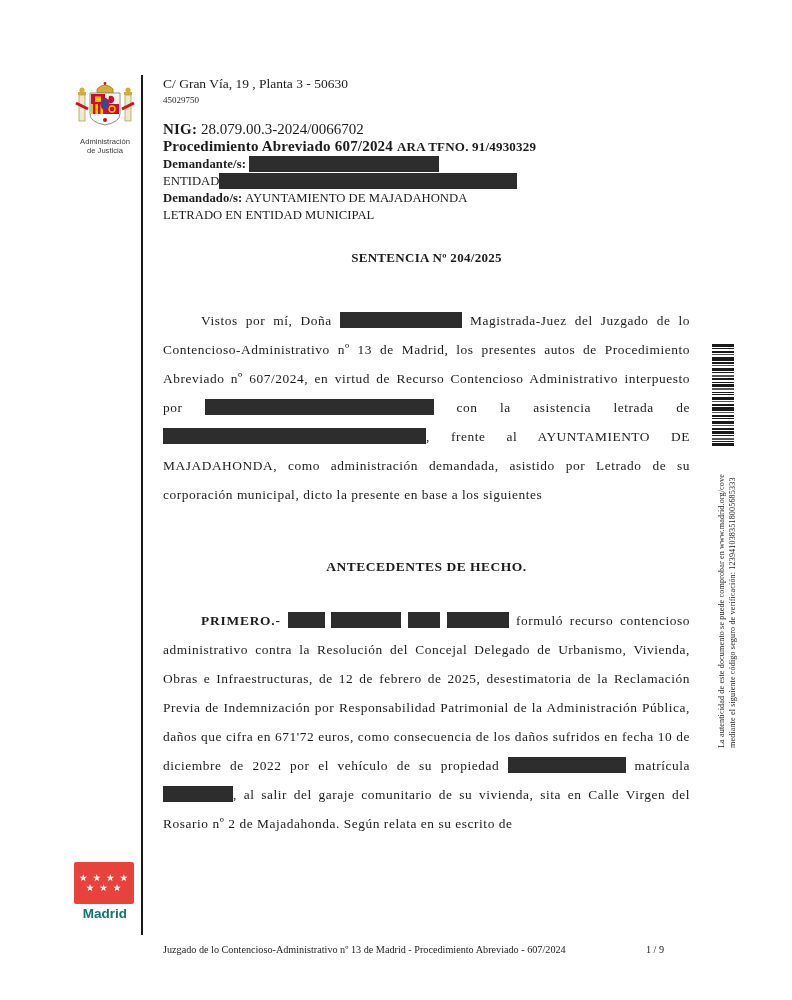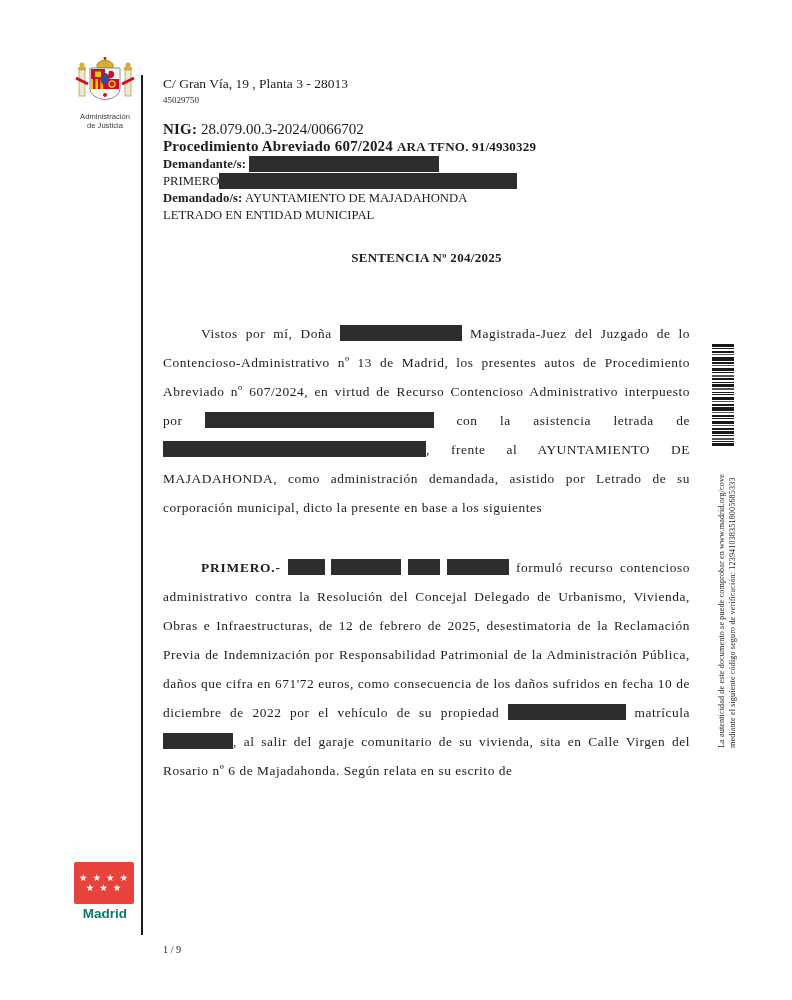--- a/index.html
+++ b/index.html
@@ -3,21 +3,21 @@
 <meta charset="utf-8">
 <style>
   * { margin: 0; padding: 0; box-sizing: border-box; }
   html, body { background: #ffffff; }
   body {
     width: 792px; height: 1000px; position: relative; overflow: hidden;
     font-family: "Liberation Serif", serif; color: #1c1c1c;
   }
 
   
-  .coat-of-arms { position: absolute; left: 74px; top: 55px; width: 62px; text-align: center; }
+  .coat-of-arms { position: absolute; left: 74px; top: 80px; width: 62px; text-align: center; }
   .justice-caption { font-family: "Liberation Sans", sans-serif; font-size: 7.6px; line-height: 8.6px; color: #3c3c3c; margin-top: 2px; }
   .vrule { position: absolute; left: 141px; top: 75px; width: 2px; height: 860px; background: #1a1a1a; }
 
   .madrid-logo { position: absolute; left: 74px; top: 862px; width: 62px; text-align: center; }
   .madrid-flag { width: 60px; height: 42px; border-radius: 2px; display: flex; flex-direction: column; justify-content: center; align-items: center; }
   .stars-row { color: #ffffff; font-size: 9.5px; line-height: 10.5px; letter-spacing: 1px; font-family: "DejaVu Sans", sans-serif; }
   .madrid-caption { font-family: "Liberation Sans", sans-serif; font-weight: bold; font-size: 13.5px; color: #0f766e; margin-top: 2px; }
 
   
   .barcode { position: absolute; left: 712px; top: 344px; }
@@ -40,21 +40,21 @@
   .h-party   { font-size: 12.7px; line-height: 17px; }
   .h-party b { letter-spacing: 0.1px; }
 
   .redact { display: inline-block; background: #2d2d2d; height: 16px; vertical-align: -3px; }
   .redact.hdr { height: 16px; vertical-align: -4px; }
 
   .sent-title { text-align: center; font-weight: bold; font-size: 13px; line-height: 16px; margin-top: 26px; letter-spacing: 0.3px; }
   .date-line  { font-size: 13.4px; line-height: 17px; margin-top: 18px; text-indent: 40px; letter-spacing: 1.1px; }
 
   .para { font-size: 13.4px; line-height: 29px; text-align: justify; text-indent: 38px; letter-spacing: 0.55px; }
-  .para-vistos  { margin-top: 53px; }
+  .para-vistos  { margin-top: 40px; }
   .section-title { text-align: center; font-weight: bold; font-size: 13.5px; line-height: 16px; margin-top: 50px; letter-spacing: 0.5px; }
   .para-primero { margin-top: 31px; }
   .para b { letter-spacing: 0.8px; }
 
   
   .footer {
     position: absolute; left: 163px; top: 944px; width: 527px;
     display: flex; justify-content: space-between; padding-right: 26px;
     font-size: 10.2px; color: #222;
   }
@@ -146,68 +146,70 @@
     </g>
   </svg>
 </div>
 <div class="side-text">
   <div>La autenticidad de este documento se puede comprobar en  www.madrid.org/cove</div>
   <div>mediante el siguiente código seguro de verificación:  1239410383518005685333</div>
 </div>
 
 <div class="main">
 
-  <div class="h-address">C/ Gran Vía, 19 , Planta 3 - 28013</div>
+  <div class="h-address">C/ Gran Vía, 19 , Planta 3 - 50630</div>
   <div class="h-code">45029750</div>
 
   <div class="h-nig">
     <b>NIG:</b>
     <span>28.079.00.3-2024/0066702</span>
   </div>
 
   <div class="h-proc">
     <span>Procedimiento Abreviado 607/2024</span>
     <span class="h-proc-extra">ARA TFNO. 91/4930329</span>
   </div>
 
   <div class="h-party">
     <b>Demandante/s:</b>
     <span class="redact hdr" style="width:190px"></span>
   </div>
   <div class="h-party">
-    <span>PRIMERO</span><span class="redact hdr" style="width:298px"></span>
+    <span>ENTIDAD</span><span class="redact hdr" style="width:298px"></span>
   </div>
   <div class="h-party">
     <b>Demandado/s:</b>
     <span>AYUNTAMIENTO DE MAJADAHONDA</span>
   </div>
   <div class="h-party">LETRADO EN ENTIDAD MUNICIPAL</div>
 
   <div class="sent-title">SENTENCIA Nº 204/2025</div>
 
 
   <div class="para para-vistos">
     <span>Vistos por mí, Doña</span>
     <span class="redact" style="width:122px"></span>
     <span>Magistrada-Juez del Juzgado de lo Contencioso-Administrativo nº 13 de Madrid, los presentes autos de Procedimiento Abreviado nº 607/2024, en virtud de Recurso Contencioso Administrativo interpuesto por</span>
     <span class="redact" style="width:229px"></span>
     <span>con la asistencia letrada de</span>
     <span class="redact" style="width:263px"></span><span>, frente al AYUNTAMIENTO DE MAJADAHONDA, como administración demandada, asistido por Letrado de su corporación municipal, dicto la presente en base a los siguientes</span>
   </div>
 
+  <div class="section-title">ANTECEDENTES DE HECHO.</div>
 
   <div class="para para-primero">
     <b>PRIMERO.-</b>
     <span class="redact" style="width:37px"></span>
     <span class="redact" style="width:70px"></span>
     <span class="redact" style="width:32px"></span>
     <span class="redact" style="width:62px"></span>
     <span>formuló recurso contencioso administrativo contra la Resolución del Concejal Delegado de Urbanismo, Vivienda, Obras e Infraestructuras, de 12 de febrero de 2025, desestimatoria de la Reclamación Previa de Indemnización por Responsabilidad Patrimonial de la Administración Pública, daños que cifra en 671'72 euros, como consecuencia de los daños sufridos en fecha 10 de diciembre de 2022 por el vehículo de su propiedad</span>
     <span class="redact" style="width:118px"></span>
     <span>matrícula</span>
-    <span class="redact" style="width:70px"></span><span>, al salir del garaje comunitario de su vivienda, sita en Calle Virgen del Rosario nº 6 de Majadahonda. Según relata en su escrito de</span>
+    <span class="redact" style="width:70px"></span><span>, al salir del garaje comunitario de su vivienda, sita en Calle Virgen del Rosario nº 2 de Majadahonda. Según relata en su escrito de</span>
   </div>
 
 </div>
 
 <div class="footer">
+  <span>Juzgado de lo Contencioso-Administrativo nº 13 de Madrid - Procedimiento Abreviado - 607/2024</span>
   <span>1 / 9</span>
 </div>
 
 </body></html>

